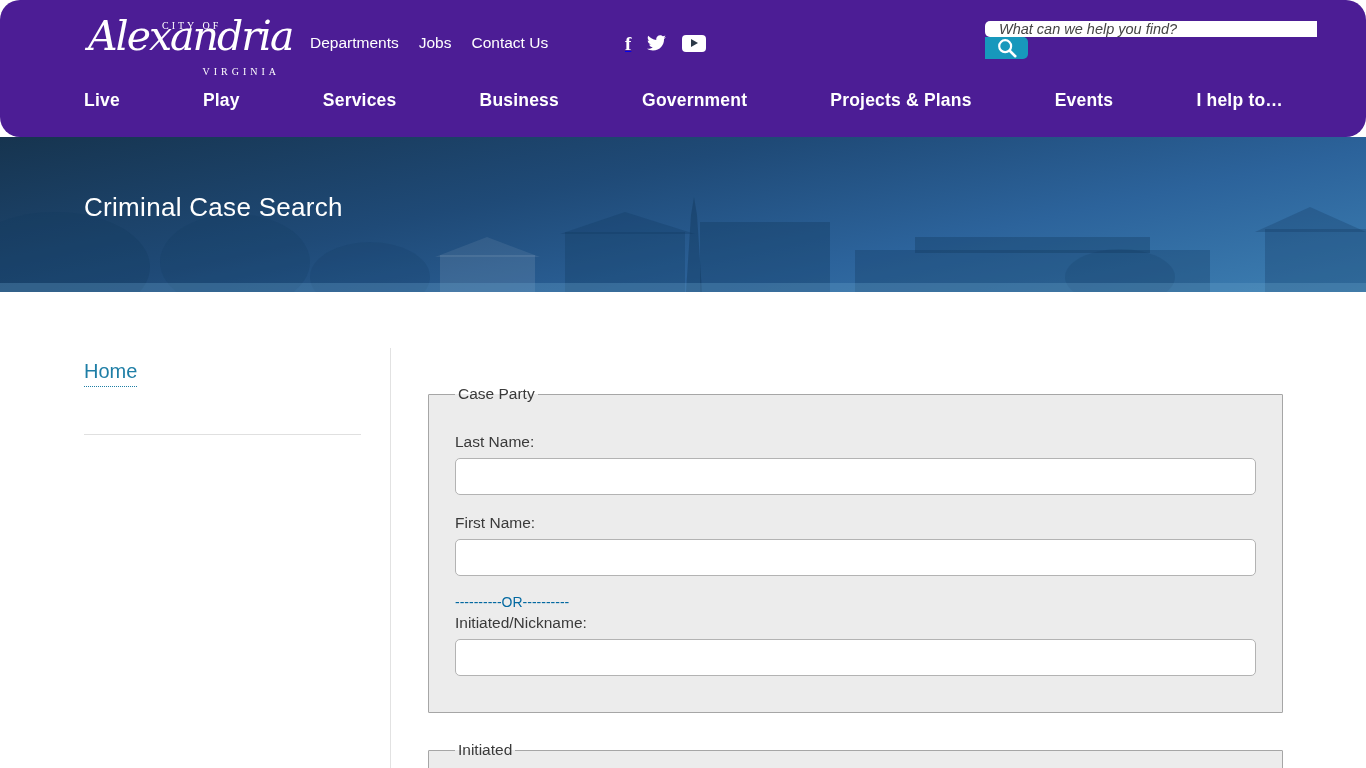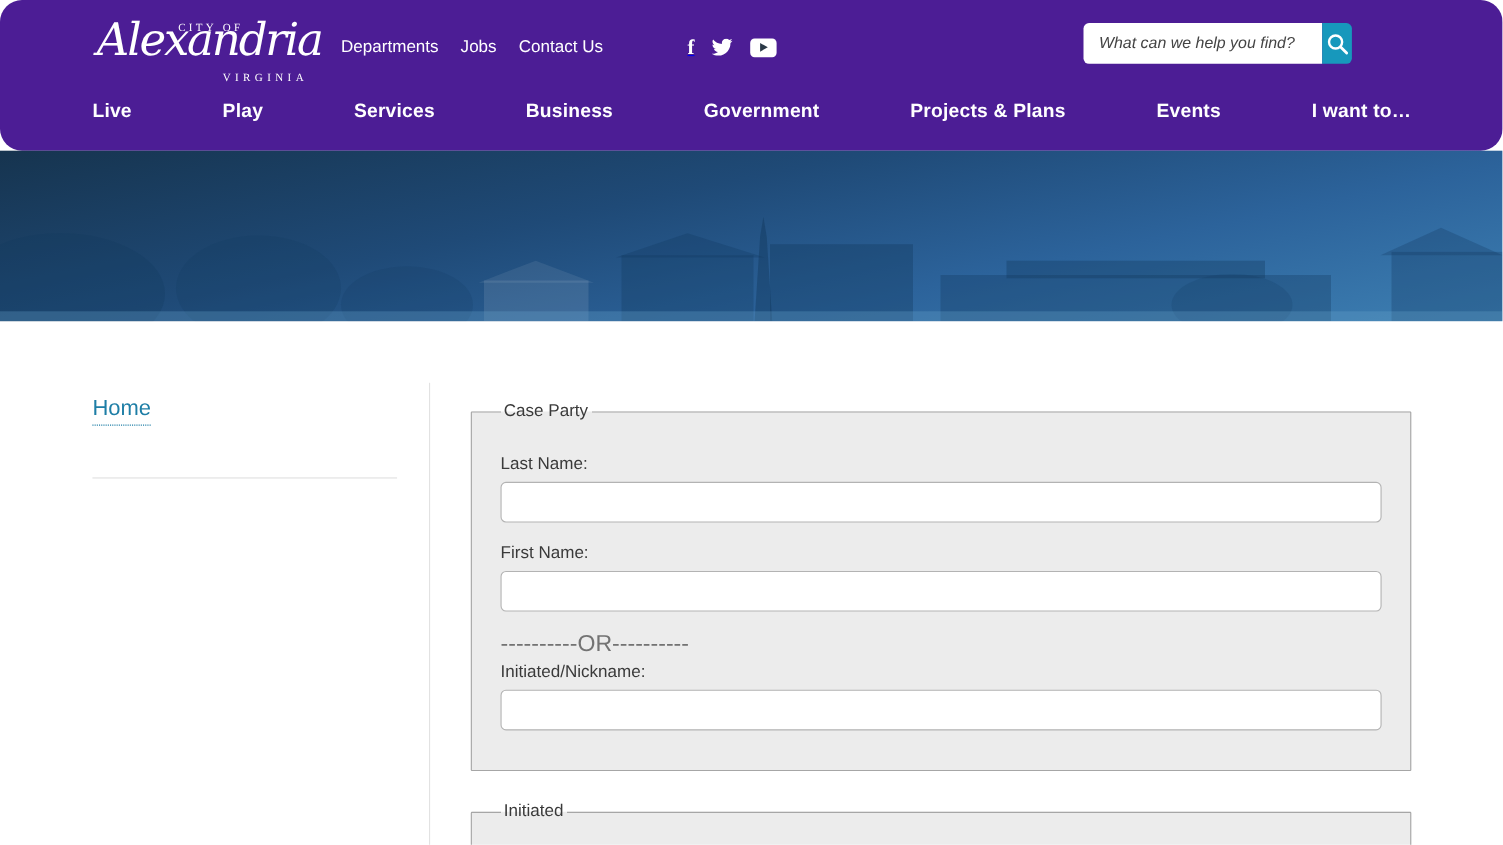--- a/index.html
+++ b/index.html
@@ -24,22 +24,22 @@
   .social { position:absolute; left:625px; top:32px; display:flex; gap:16px;
             align-items:center; height:22px; }
   .social a { display:flex; align-items:center; justify-content:center; cursor:pointer; }
   .fb-glyph { color:#fff; font-family:"Liberation Serif", serif; font-weight:bold;
               font-size:19px; line-height:1; }
   .yt-box { width:24px; height:17px; background:#fff; border-radius:4px;
             display:flex; align-items:center; justify-content:center; }
   .yt-tri { width:0; height:0; border-left:7px solid #2b3947;
             border-top:4.5px solid transparent; border-bottom:4.5px solid transparent; margin-left:1px; }
 
-  .search { position:absolute; left:985px; top:21px; width:244px; height:37px;
-            display:flex; }
+  .search { position:absolute; left:985px; top:21px; width:332px; height:37px;
+            display:flex;flex-direction:column; }
   .search input { flex:1; border:none; outline:none; border-radius:5px 0 0 5px;
                   padding:0 14px; font-size:14.5px; font-style:italic; color:#333;
                   font-family:"Liberation Sans", sans-serif; }
   .search input::placeholder { color:#444; }
   .search button { width:43px; border:none; background:#1798bc; border-radius:0 5px 5px 0;
                    cursor:pointer; display:flex; align-items:center; justify-content:center; }
 
   .main-nav { position:absolute; left:84px; right:83px; top:90px; display:flex;
               justify-content:space-between; }
   .main-nav a { color:#fff; text-decoration:none; font-size:17.5px; font-weight:700;
@@ -56,28 +56,28 @@
   .content { position:relative; height:476px; }
   .vdivider { position:absolute; left:390px; top:56px; bottom:-10px; width:1px; background:#e2e2e2; }
 
   .sidebar { position:absolute; left:84px; top:68px; width:277px; }
   .home-link { display:inline-block; color:#1e7ea6; font-size:20px; text-decoration:none;
                border-bottom:1px dotted #1e7ea6; padding-bottom:3px; cursor:pointer; }
   .side-divider { margin-top:47px; height:1px; background:#e0e0e0; width:277px; }
 
   .form-col { position:absolute; left:428px; top:73px; width:855px; }
   fieldset { background:#ececec; border:1px solid #a6a6a6; padding:0 26px 36px 26px;
-             border-radius:1px; }
+             border-radius:1px;margin-top:20px; }
   fieldset.case-party { margin-bottom:28px; }
   fieldset.initiated { height:220px; }
   legend { font-size:15.5px; color:#3a3a3a; padding:0 3px; }
   .field-label { display:block; font-size:15.5px; color:#3a3a3a; margin:19px 0 7px 0; }
   .field-label.first { margin-top:30px; }
   .field-label.after-or { margin-top:4px; }
-  .or-text { font-size:21px; color:#737373; margin-top:18px; }
+  .or-text { font-size:14px; color:#0369a1; margin-top:18px; }
   .text-input { display:block; width:100%; height:37px; border:1px solid #b3b3b3;
                 border-radius:5px; background:#fff; outline:none; padding:0 10px;
                 font-size:15px; font-family:"Liberation Sans", sans-serif; }
 </style>
 </head>
 <body>
 
 <div class="header">
 
   <div class="logo">
@@ -119,21 +119,21 @@
   </form>
 
   <nav class="main-nav">
     <a href="#">Live</a>
     <a href="#">Play</a>
     <a href="#">Services</a>
     <a href="#">Business</a>
     <a href="#">Government</a>
     <a href="#">Projects &amp; Plans</a>
     <a href="#">Events</a>
-    <a href="#">I want to…</a>
+    <a href="#">I help to…</a>
   </nav>
 </div>
 
 <div class="banner">
   <svg viewBox="0 0 1366 155" preserveAspectRatio="none">
 
     <ellipse cx="55" cy="130" rx="95" ry="55" fill="#12395f" opacity="0.28"></ellipse>
     <ellipse cx="235" cy="125" rx="75" ry="48" fill="#12395f" opacity="0.22"></ellipse>
     <ellipse cx="370" cy="140" rx="60" ry="35" fill="#12395f" opacity="0.18"></ellipse>
 
@@ -148,20 +148,21 @@
 
     <rect x="855" y="113" width="355" height="42" fill="#0f3458" opacity="0.30"></rect>
     <rect x="915" y="100" width="235" height="16" fill="#0f3458" opacity="0.32"></rect>
 
     <rect x="1265" y="92" width="101" height="63" fill="#0f3458" opacity="0.28"></rect>
     <polygon points="1255,95 1310,70 1366,95" fill="#0f3458" opacity="0.26"></polygon>
     <ellipse cx="1120" cy="140" rx="55" ry="28" fill="#12395f" opacity="0.18"></ellipse>
 
     <rect x="0" y="146" width="1366" height="9" fill="#6aa5cc" opacity="0.30"></rect>
   </svg>
+  <h1>Criminal Case Search</h1>
 </div>
 
 <div class="content">
   <div class="vdivider"></div>
 
   <div class="sidebar">
     <a href="#" class="home-link">Home</a>
     <div class="side-divider"></div>
   </div>
 

